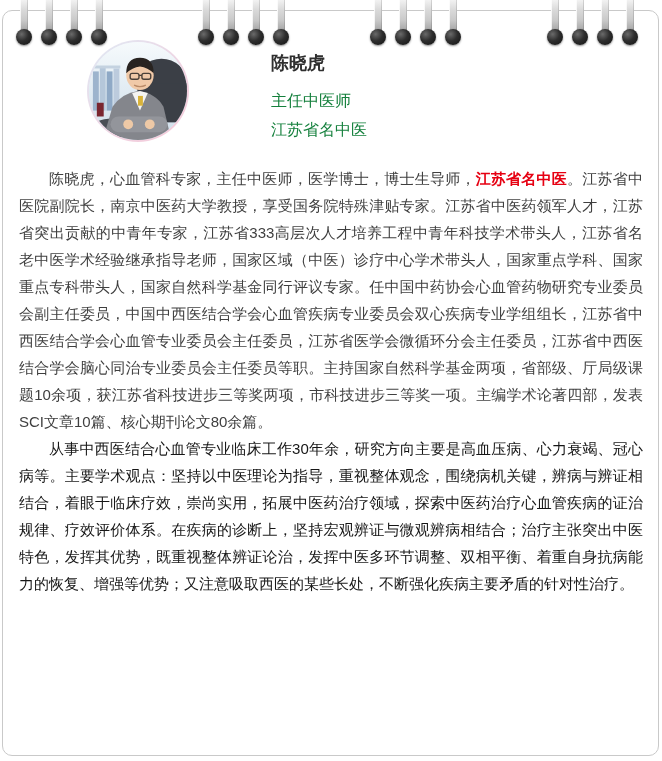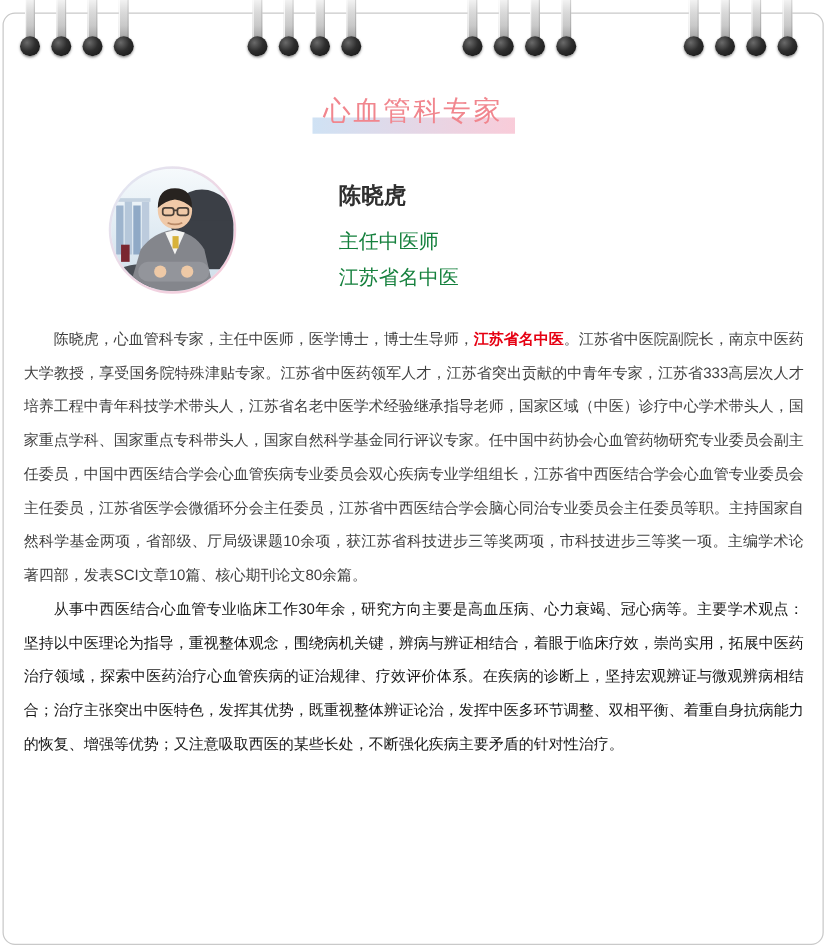--- a/index.html
+++ b/index.html
@@ -39,36 +39,33 @@
   
   .profile{display:flex;align-items:center;margin:26px 0 0 84px;}
   .avatar-ring{width:102px;height:102px;border-radius:50%;padding:2px;
     background:linear-gradient(135deg,#dfeaf5 0%,#f0d4e2 60%,#f6c9d8 100%);}
   .avatar{width:98px;height:98px;border-radius:50%;overflow:hidden;background:#e9f1f7;display:block;}
   .profile-info{margin:14px 0 0 82px;}
   .person-name{font-size:18px;font-weight:bold;color:#2f2f2f;margin-bottom:11px;}
   .person-line{font-size:16px;color:#15803d;line-height:29px;}
 
   
-  .bio{margin:21px 15px 0 16px;font-size:12px;line-height:27px;color:#3f3f3f;
+  .bio{margin:21px 15px 0 16px;font-size:15px;line-height:27px;color:#3f3f3f;
     text-align:justify;text-justify:inter-ideograph;}
   .bio p{text-indent:2em;}
   .bio .p2{font-weight:normal;color:#161616;}
   .red-em{color:var(--red);font-weight:bold;}
 </style>
 </head>
 <body>
 
 <div class="stage">
 
   <div class="card">
 
-    <div class="title-wrap">
-      <span class="page-title">心血管科专家</span>
-    </div>
 
     <div class="profile">
       <div class="avatar-ring">
         <span class="avatar">
           
           <svg width="98" height="98" viewBox="0 0 100 100">
             <defs>
               <linearGradient id="bg" x1="0" y1="0" x2="0" y2="1">
                 <stop offset="0" stop-color="#f6fafc"></stop>
                 <stop offset="0.55" stop-color="#dfeaf2"></stop>

